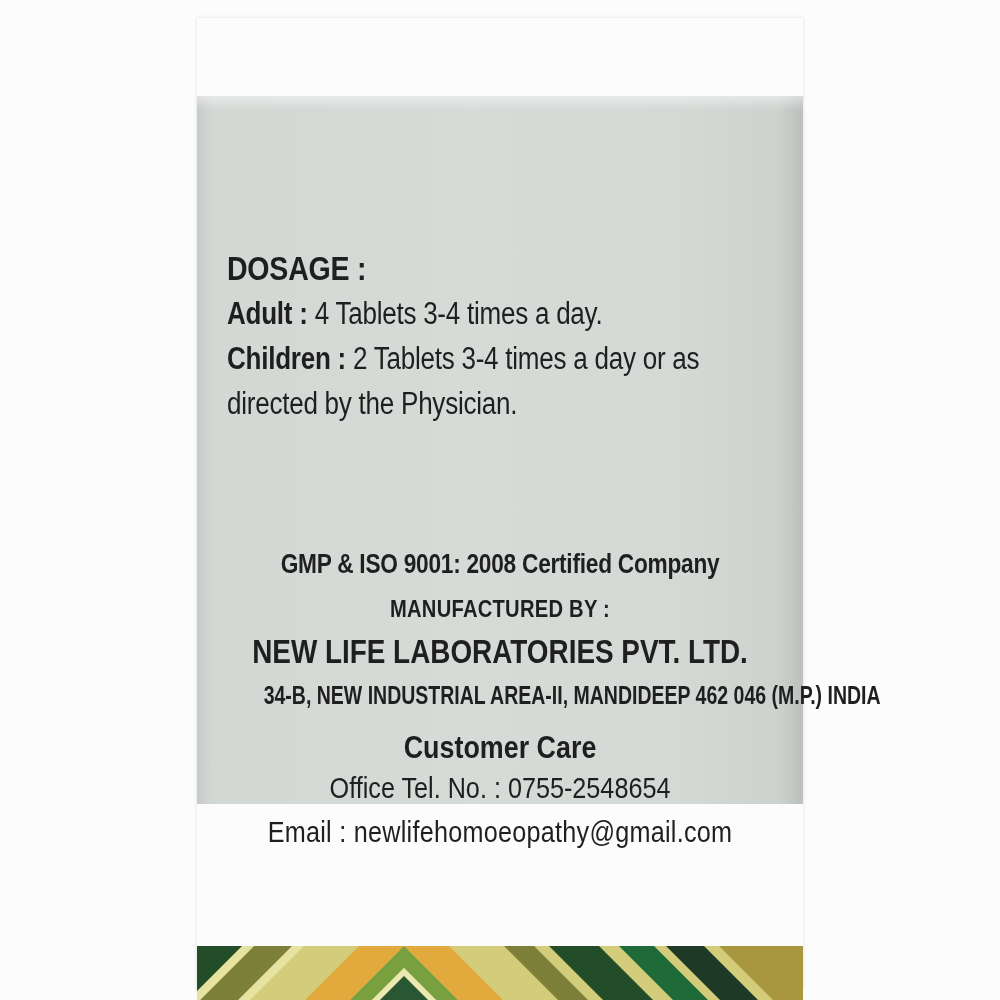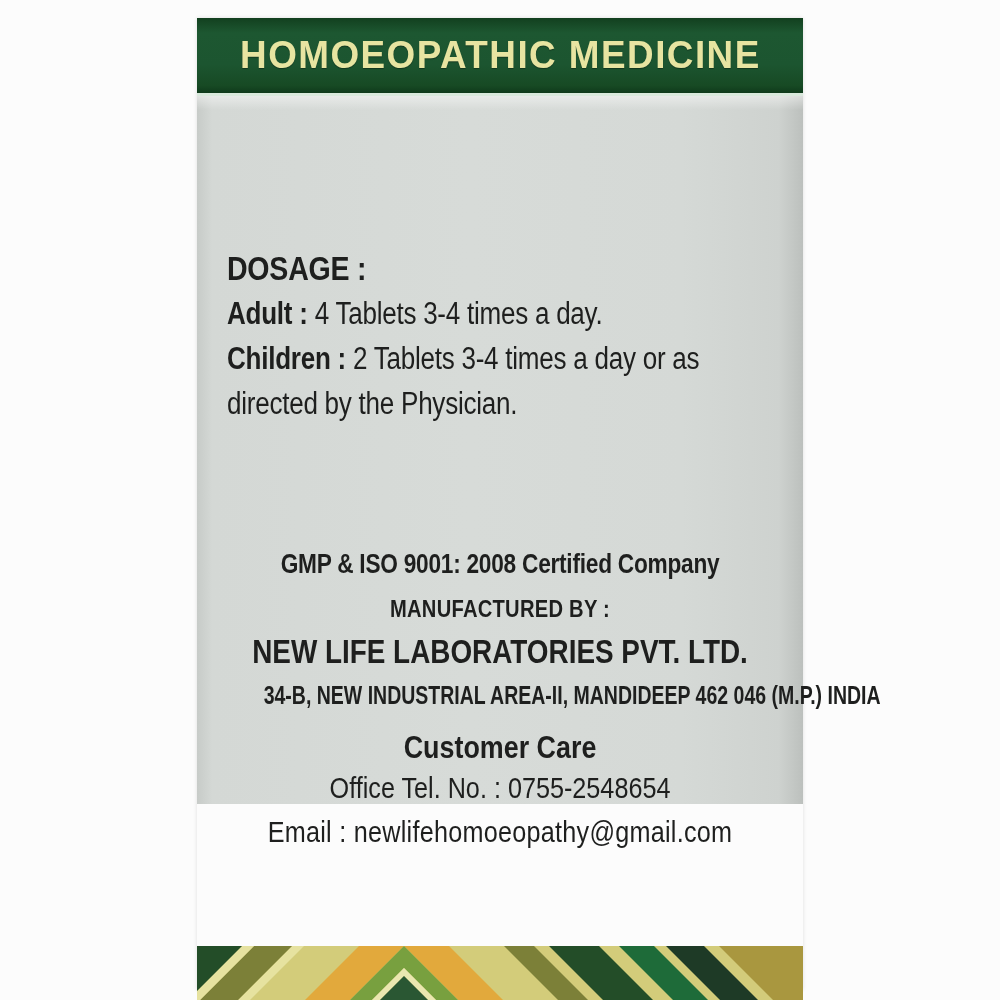--- a/index.html
+++ b/index.html
@@ -65,23 +65,20 @@
     line-height:0;
   }
   .band svg{display:block;}
 </style>
 </head>
 <body>
 
 <div class="stage">
   <div class="box">
 
-    <div class="banner">
-      <div class="banner-title">HOMOEOPATHIC MEDICINE</div>
-    </div>
 
     <div class="face">
 
       <div class="dosage-block txt">
         <div class="dosage-heading">DOSAGE :</div>
         <div class="dosage-line"><b>Adult : </b><span>4 Tablets 3-4 times a day.</span></div>
         <div class="dosage-line"><b>Children : </b><span>2 Tablets 3-4 times a day or as</span></div>
         <div class="dosage-line">directed by the Physician.</div>
       </div>
 

